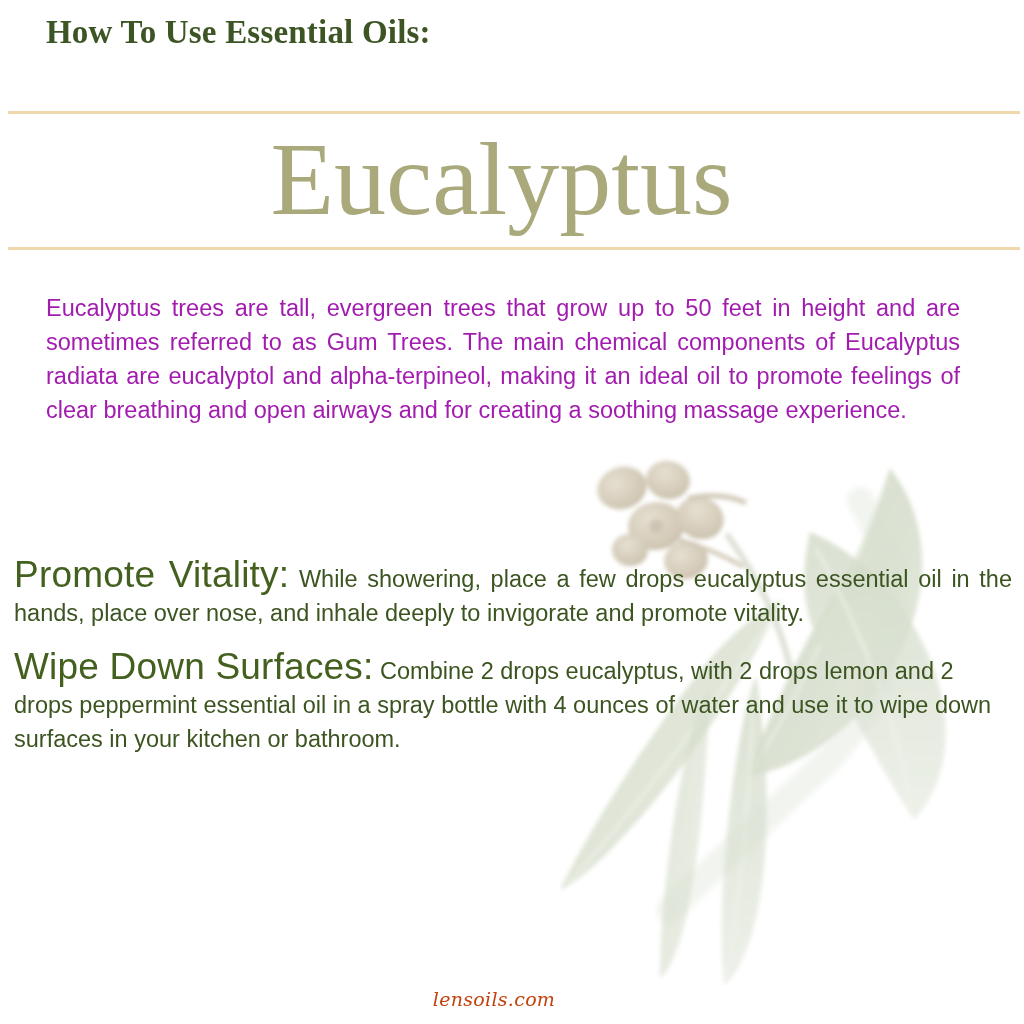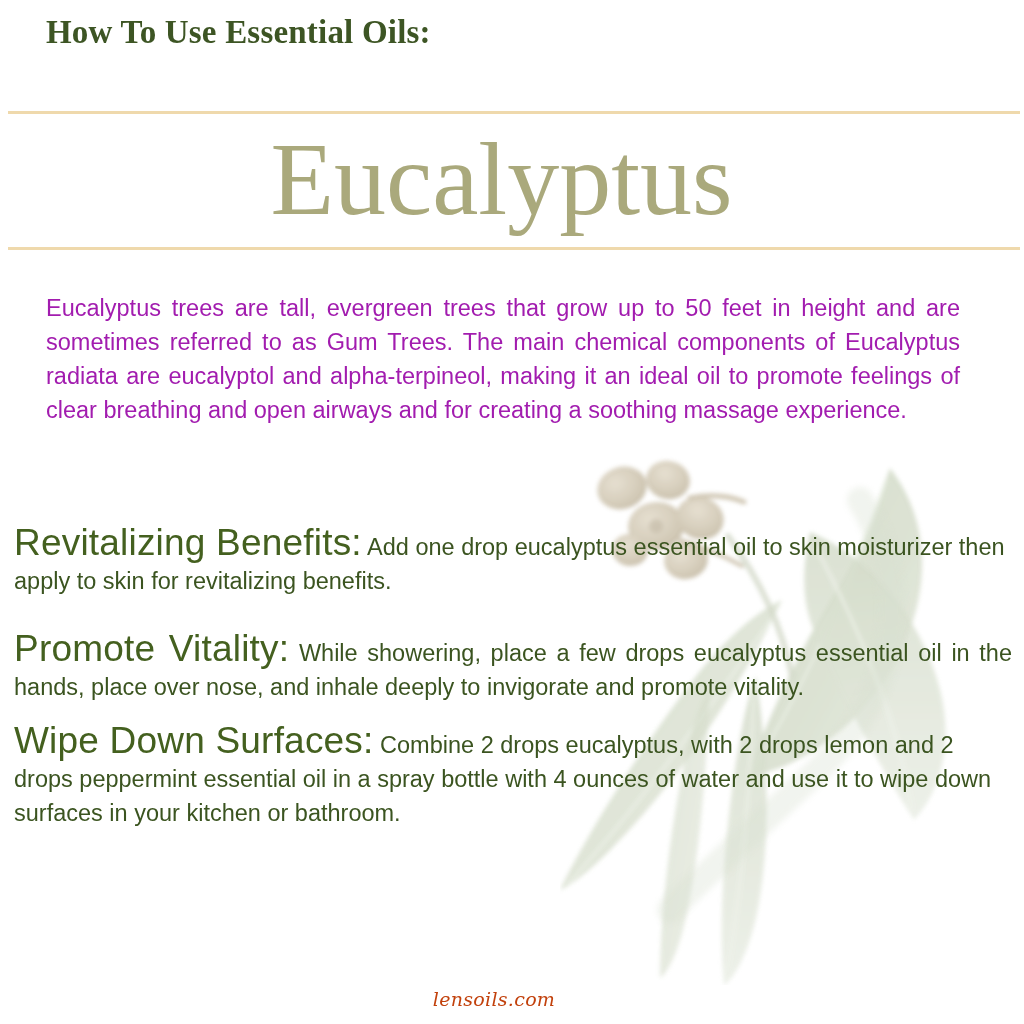--- a/index.html
+++ b/index.html
@@ -203,23 +203,20 @@
   <div class="rule top"></div>
 
   <div class="title">Eucalyptus</div>
 
   <div class="rule bottom"></div>
 
   <p class="intro">Eucalyptus trees are tall, evergreen trees that grow up to 50 feet in height and are sometimes referred to as Gum Trees. The main chemical components of Eucalyptus radiata are eucalyptol and alpha-terpineol, making it an ideal oil to promote feelings of clear breathing and open airways and for creating a soothing massage experience.</p>
 
   <div class="sections">
 
-    <div class="section" id="sec-1">
-      <p class="sec-body"><span class="sec-head">Revitalizing Benefits:</span> <span>Add one drop eucalyptus essential oil to skin moisturizer then apply to skin for revitalizing benefits.</span></p>
-    </div>
 
     <div class="section justified" id="sec-2">
       <p class="sec-body"><span class="sec-head sp">Promote Vitality:</span> <span>While showering, place a few drops eucalyptus essential oil in the hands, place over nose, and inhale deeply to invigorate and promote vitality.</span></p>
     </div>
 
 
     <div class="section" id="sec-4">
       <p class="sec-body"><span class="sec-head">Wipe Down Surfaces:</span> <span>Combine 2 drops eucalyptus, with 2 drops lemon and 2 drops peppermint essential oil in a spray bottle with 4 ounces of water and use it to wipe down surfaces in your kitchen or bathroom.</span></p>
     </div>
 

